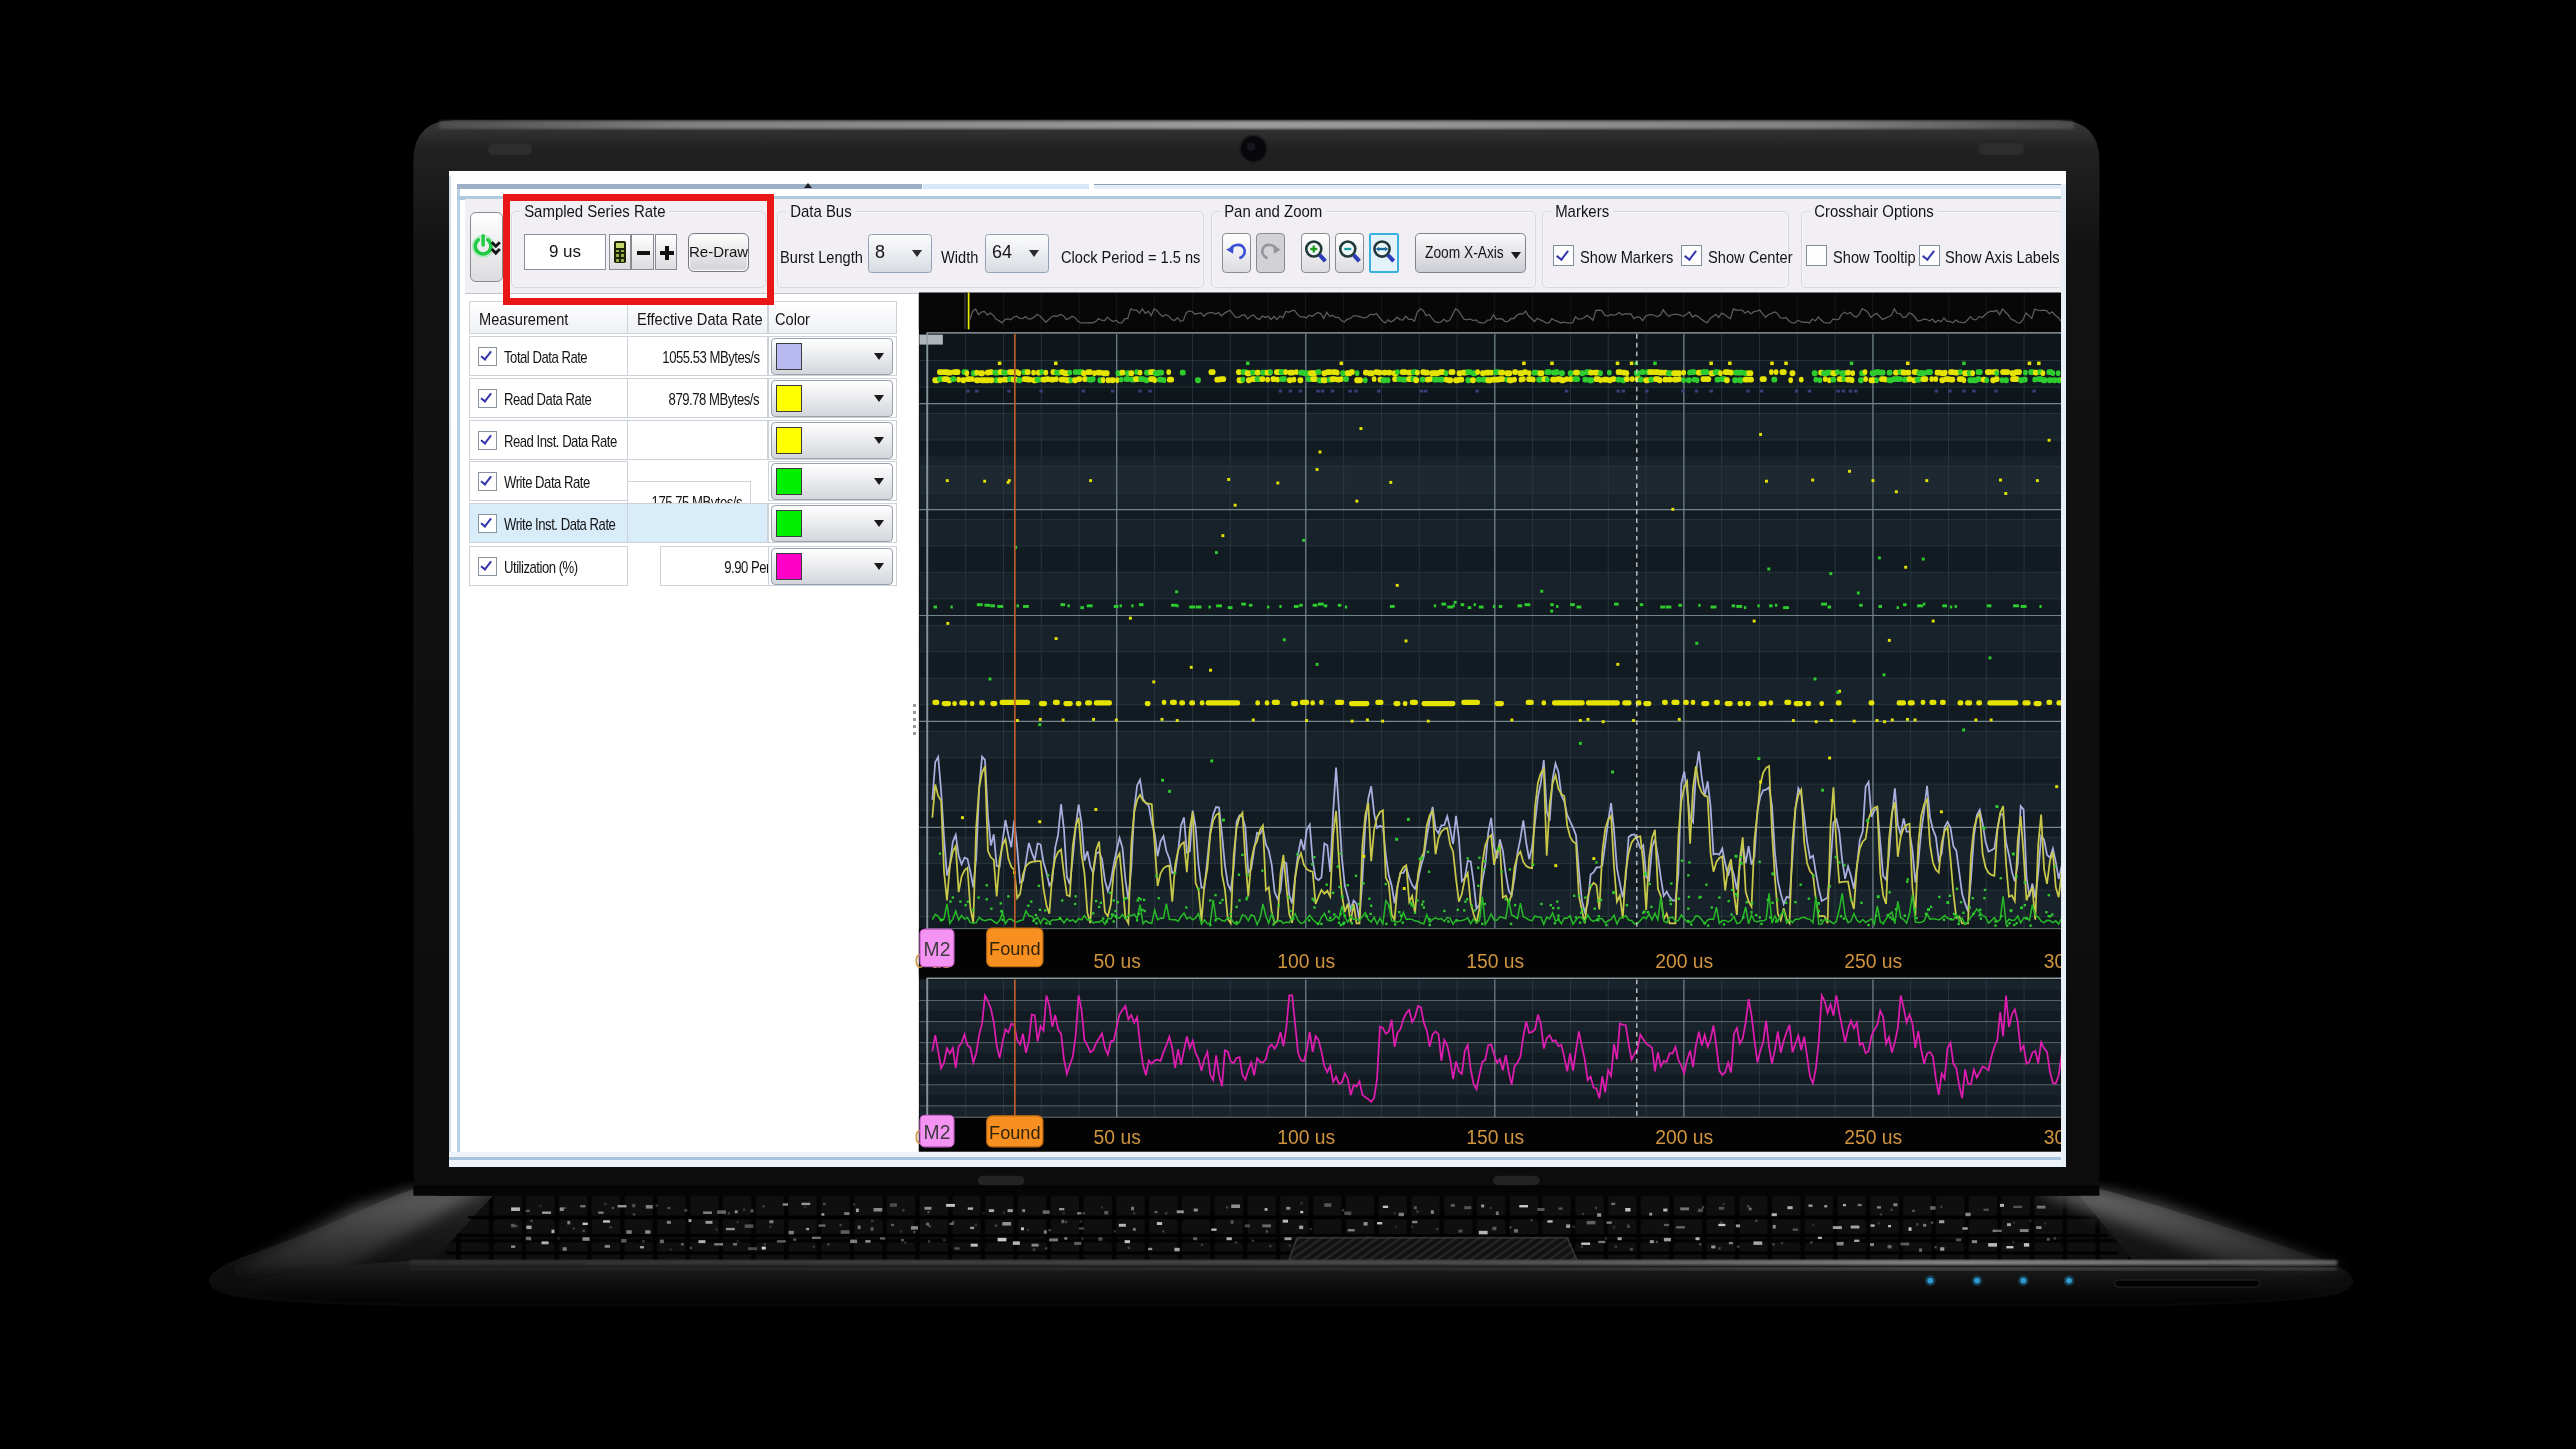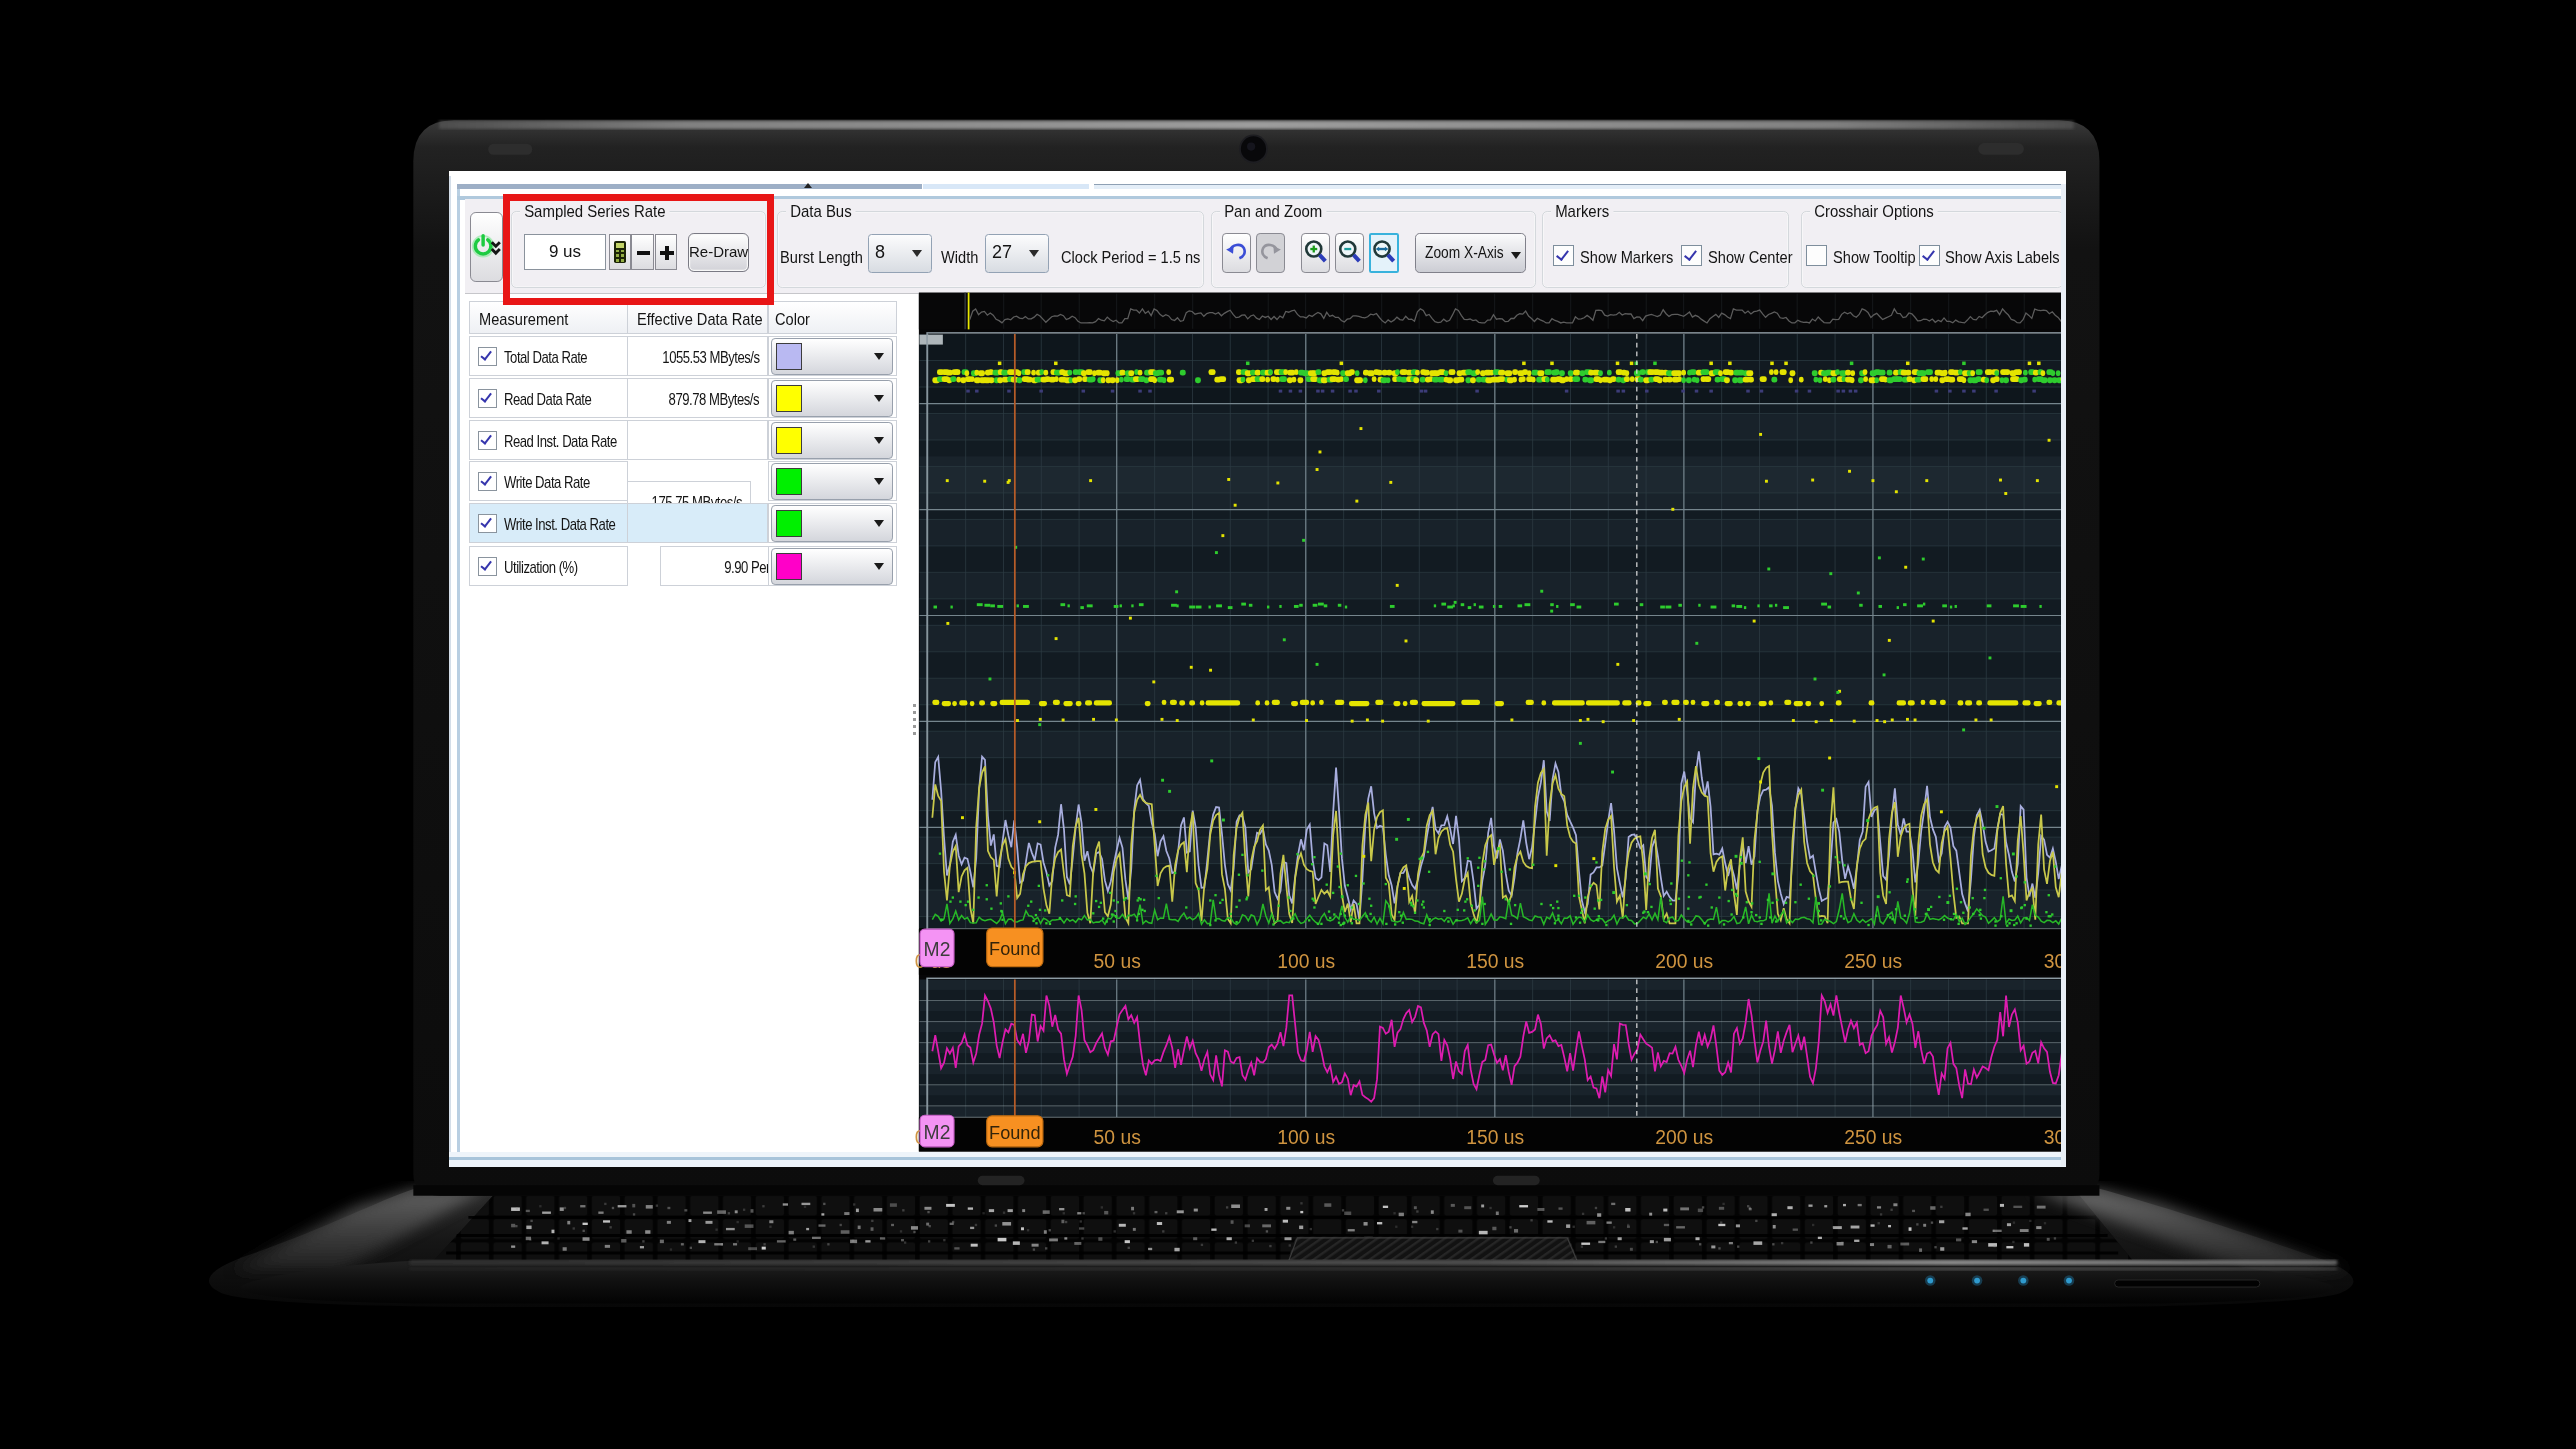--- a/index.html
+++ b/index.html
@@ -532,21 +532,21 @@
   </div>
 <div class="btn" style="left:688px;top:233px;width:61px;height:39px;border-radius:5.9px;border:1.2px solid #7a7a84;background:linear-gradient(#fefefe,#d2d2d8);box-shadow:inset 0 0 0 1.2px #f8f8f8;font-size:15px;color:#141414;text-align:center;line-height:35px;white-space:nowrap;">Re-Draw</div>
 
 <span class="t ts" style="left:780px;top:248px;">Burst Length</span>
 <div class="cmb" style="left:868px;">
     <i>8</i>
     <s class="arr" style="left:43px;top:15px;"></s>
   </div>
 <span class="t ts" style="left:941px;top:248px;">Width</span>
 <div class="cmb" style="left:985px;">
-    <i>27</i>
+    <i>64</i>
     <s class="arr" style="left:43px;top:15px;"></s>
   </div>
 <span class="t ts" style="left:1061px;top:248px;">Clock Period = 1.5 ns</span>
 
 <div class="btn" style="left:1222px;top:233px;width:29px;height:40px;border-radius:4.1px;">
 <svg width="27" height="37" viewBox="0 0 46 64">
       <path d="M12 28 C15 18 31 15 36 25 C39 32 36 39 28 42" fill="none" stroke="#3b4ed6" stroke-width="4.5"></path>
       <polygon points="5,27 18,21 17,34" fill="#3b4ed6"></polygon>
     </svg>
 </div>

